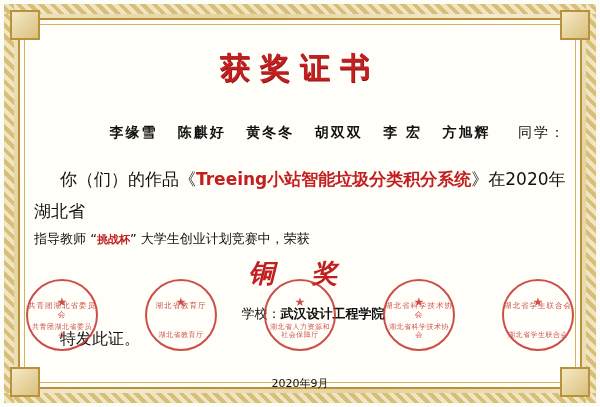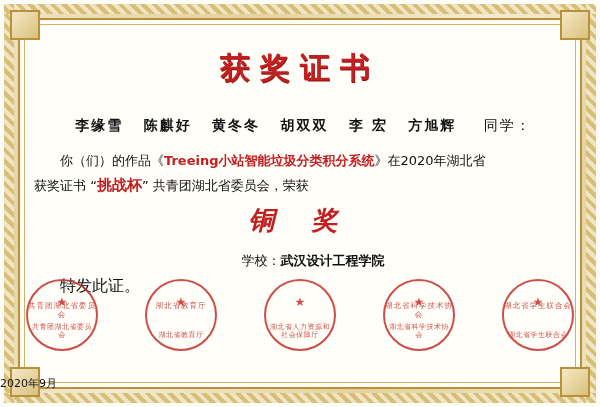--- a/index.html
+++ b/index.html
@@ -66,50 +66,50 @@
     color:#c22020;
     font-size:30px;
     font-weight:bold;
     letter-spacing:10px;
     margin-top:16px;
     font-family:"DejaVu Serif", serif;
     text-shadow:0.5px 0.5px 0 #8d1111;
   }
 
   .recipients{
-    margin-top:28px;
-    text-align:center;
+    margin-top:35px;
+    text-align:right;
     color:#111;
     font-size:14px;
     letter-spacing:2px;
   }
   .recipients .name{margin:0 7px;font-weight:bold;}
   .recipients .suffix{margin-left:14px;}
 
   .body-line{
-    margin-top:14px;
-    font-size:13px;
+    margin-top:21px;
+    font-size:17px;
     color:#111;
     line-height:1.9;
     text-indent:26px;
   }
   .work-title{
     color:#c22020;
     font-weight:bold;
   }
   .line2{
     text-indent:0;
     margin-top:2px;
     font-size:13px;
     color:#111;
   }
   .cup{
     color:#c22020;
     font-weight:bold;
-    font-size:15px;
+    font-size:11px;
   }
   .award{
     margin-top:8px;
     text-align:center;
     color:#c22020;
     font-size:26px;
     font-weight:bold;
     letter-spacing:14px;
     font-family:"DejaVu Serif", serif;
     font-style:italic;
@@ -172,21 +172,21 @@
   .seal .bottom-text{
     position:absolute;
     bottom:9px;left:4px;right:4px;
     font-size:7px;
     letter-spacing:0.5px;
   }
   .date{
     position:absolute;
     left:0;right:0;
     bottom:16px;
-    text-align:left;
+    text-align:center;
     font-size:11px;
     color:#111;
   }
 </style>
 </head>
 <body>
 
 <div class="certificate">
   <div class="frame-outer"></div>
   <div class="frame-pattern"></div>
@@ -209,21 +209,21 @@
       <span class="name">李  宏</span>
       <span class="name">方旭辉</span>
       <span class="suffix">同学：</span>
     </div>
 
     <div class="body-line">
       <span>你（们）的作品《</span><span class="work-title">Treeing小站智能垃圾分类积分系统</span><span>》在2020年湖北省</span>
     </div>
 
     <div class="line2">
-      <span>获奖证书 “</span><span class="cup">挑战杯</span><span>” 共青团湖北省委员会，荣获</span>
+      <span>指导教师 “</span><span class="cup">挑战杯</span><span>” 大学生创业计划竞赛中，荣获</span>
     </div>
 
     <div class="award">铜  奖</div>
 
     <div class="school-row">
       <div>
         <span class="label">学校：</span><span class="value">武汉设计工程学院</span>
       </div>
     </div>
 

